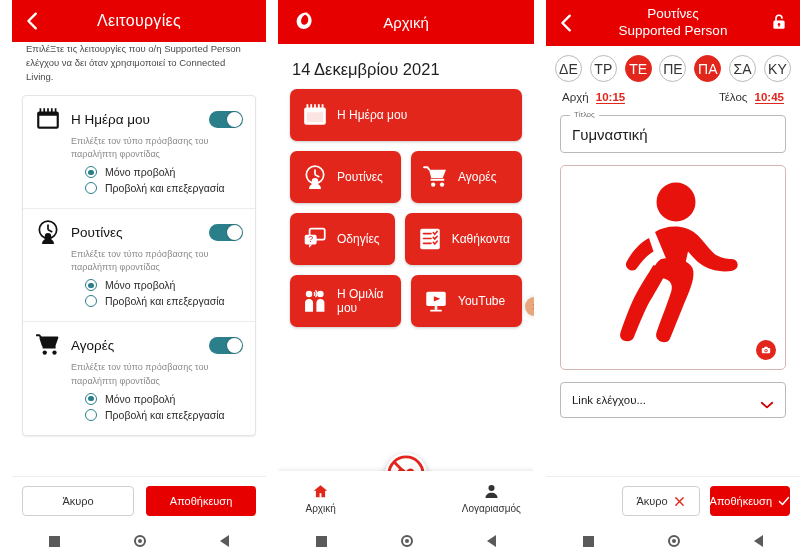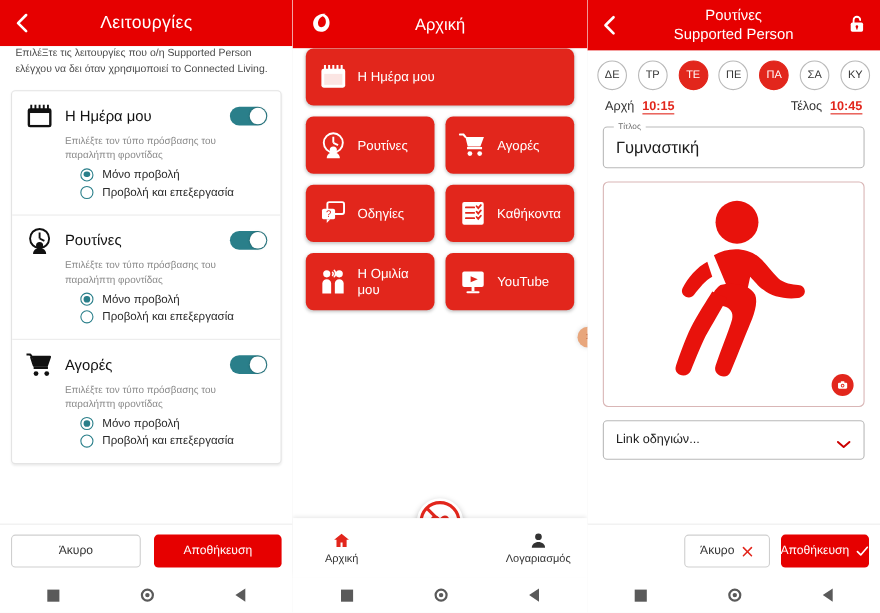--- a/index.html
+++ b/index.html
@@ -2,21 +2,21 @@
 <html><head>
 <meta charset="utf-8">
 <style>
   * { box-sizing: border-box; margin:0; padding:0; }
   html,body {
     width:800px; height:557px; overflow:hidden;
     background:#ffffff;
     font-family:"Liberation Sans", sans-serif;
   }
   .screens { display:flex; width:800px; height:557px; }
-  .phone { position:relative; height:557px; background:#f7f7f7; overflow:hidden; }
+  .phone { position:relative; height:557px; background:#f7f7f7; overflow:hidden;margin-left:12px; }
   .p1 { width:266px; }
   .p2 { width:268px; }
   .p3 { width:266px; }
 
   
   .hdr { background:#e60000; color:#fff; display:flex; align-items:center;
          position:relative; }
   .hdr .back { position:absolute; left:10px; top:50%; transform:translateY(-50%);
                width:22px; height:22px; }
   .hdr .back svg { width:22px; height:22px; display:block; }
@@ -106,21 +106,21 @@
                  box-shadow:0 0 5px rgba(0,0,0,.15); }
 
   
   .p3 .hdr { height:46px; }
   .p3 .hdr .title { font-size:13.5px; line-height:1.25; }
   .lock { position:absolute; right:12px; top:50%; transform:translateY(-50%);
           width:18px; height:20px; }
   .p3 .body { background:#fff; height:511px; position:relative; }
   .days { display:flex; justify-content:space-between; padding:9px 9px 6px 9px; }
   .day { width:27px; height:27px; border-radius:50%; border:1px solid #b9b9b9;
-         display:flex; align-items:center; justify-content:center; font-size:10px;
+         display:flex; align-items:center; justify-content:center; font-size:14px;
          color:#333; background:#fff; }
   .day.sel { background:#e2261c; border-color:#e2261c; color:#fff; }
   .times { display:flex; justify-content:space-between; padding:3px 16px 6px 16px;
            font-size:11.5px; color:#333; }
   .tval { color:#e2261c; border-bottom:1.5px solid #e2261c; font-weight:bold; margin-left:4px;}
   .field { margin:6px 14px 0 14px; border:1px solid #b9b9b9; border-radius:4px;
            height:38px; position:relative; display:flex; align-items:center; padding:0 11px; }
   .field .lbl { position:absolute; top:-6px; left:9px; background:#fff; padding:0 4px;
                 font-size:7.5px; color:#6d6d6d; }
   .field .val { font-size:15px; color:#1c1c1c; }
@@ -265,20 +265,21 @@
       <span class="vflogo">
         <svg viewBox="0 0 24 24">
             <circle cx="12" cy="12" r="11.5" fill="#e60000"></circle>
             <path d="M12.9 3.2c-4.9.3-8.6 3.9-8.6 8.3 0 4.1 3 6.9 6.6 6.9 4 0 7.2-3.2 7.2-7.7 0-3.6-2-6-4.4-7 .4-.1.9-.2 1.4-.2-.6-.2-1.4-.3-2.2-.3zm-.6 2.2c1.6.6 2.7 2.3 2.7 4.5 0 2.6-1.7 4.6-3.8 4.6-1.5 0-2.8-1.2-2.8-3.3 0-2.6 2-5.2 3.9-5.8z" fill="#fff"></path>
           </svg>
       </span>
       <span class="title">Αρχική</span>
     </div>
 
     <div class="body">
+      <div class="datetitle">14 Δεκεμβρίου 2021</div>
 
       <div class="tiles">
         <div class="tile tile-wide">
           <span class="tile-ic">
             <svg viewBox="0 0 24 24">
                 <rect x="2" y="5" width="20" height="16" rx="2" fill="#fff"></rect>
                 <rect x="4.4" y="9.4" width="15.2" height="9.2" fill="#e2261c" opacity=".12"></rect>
                 <g stroke="#fff" stroke-width="1.7">
                   <line x1="5" y1="2" x2="5" y2="6"></line>
                   <line x1="8.5" y1="2" x2="8.5" y2="6"></line>
@@ -480,21 +481,21 @@
           <svg viewBox="0 0 24 24">
               <rect x="2" y="7" width="20" height="13" rx="2.4" fill="#fff"></rect>
               <rect x="8" y="4" width="8" height="4" rx="1.2" fill="#fff"></rect>
               <circle cx="12" cy="13.5" r="4" fill="#e2261c"></circle>
               <circle cx="12" cy="13.5" r="2" fill="#fff"></circle>
             </svg>
         </div>
       </div>
 
       <div class="select">
-        <span class="val">Link οδηγιών...</span>
+        <span class="val">Link ελέγχου...</span>
         <span class="chev">
           <svg viewBox="0 0 24 14" fill="none" stroke="#c00" stroke-width="3" stroke-linecap="round" stroke-linejoin="round">
               <polyline points="3,3 12,11 21,3"></polyline>
             </svg>
         </span>
       </div>
 
 
       <div class="footbar">
         <div class="btn btn-out">

